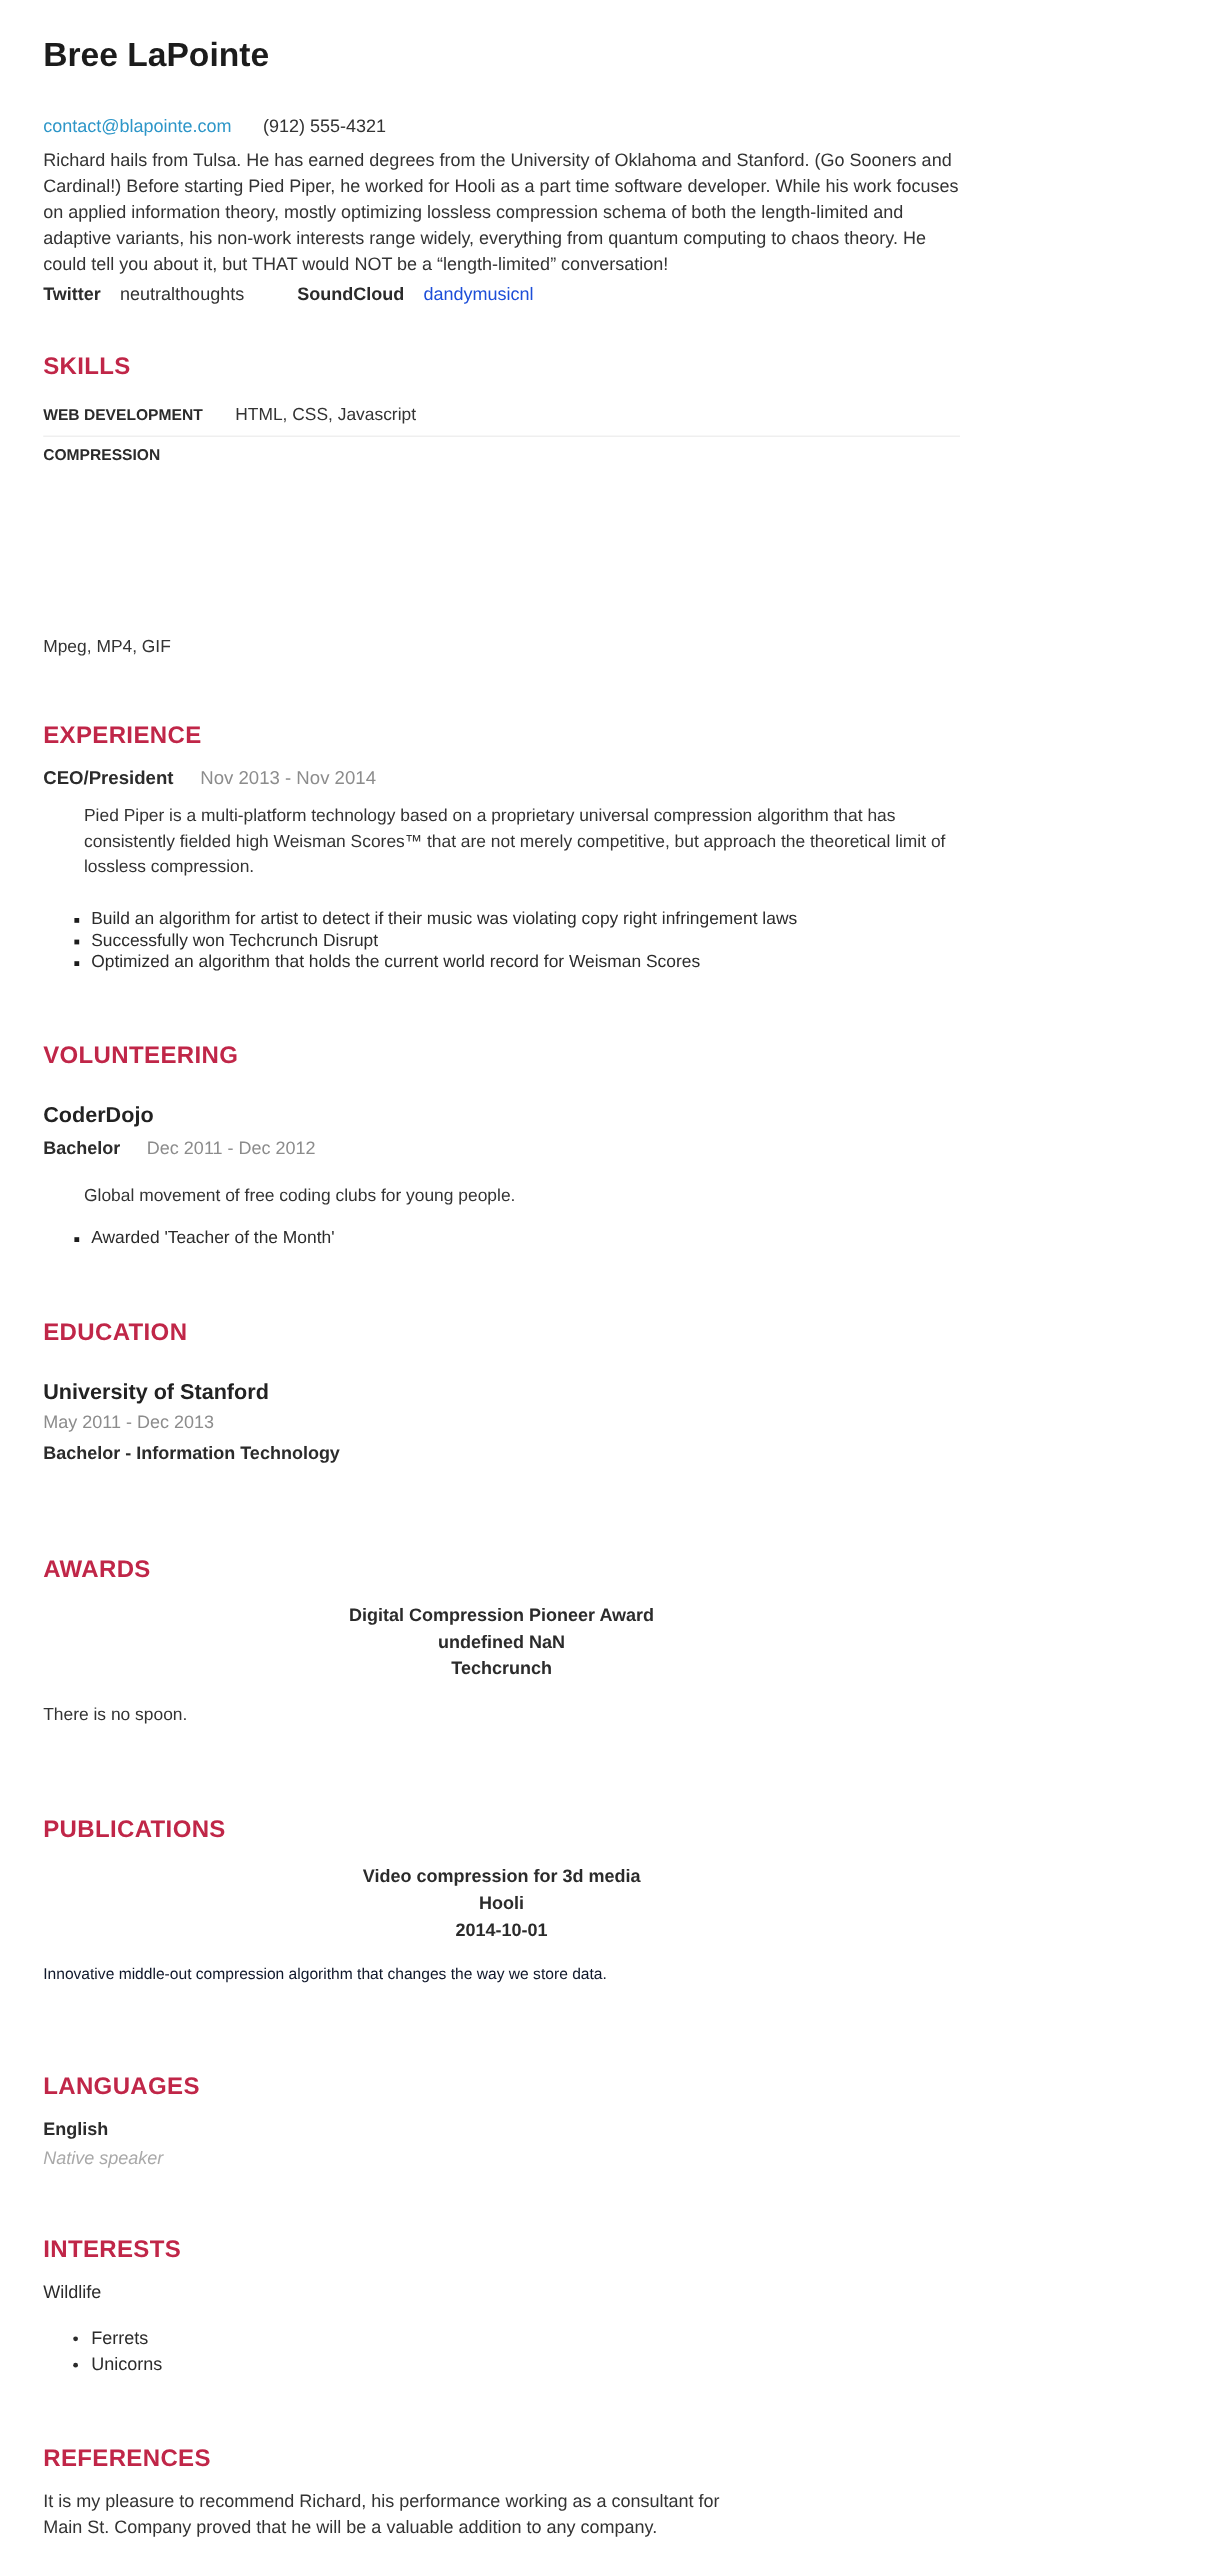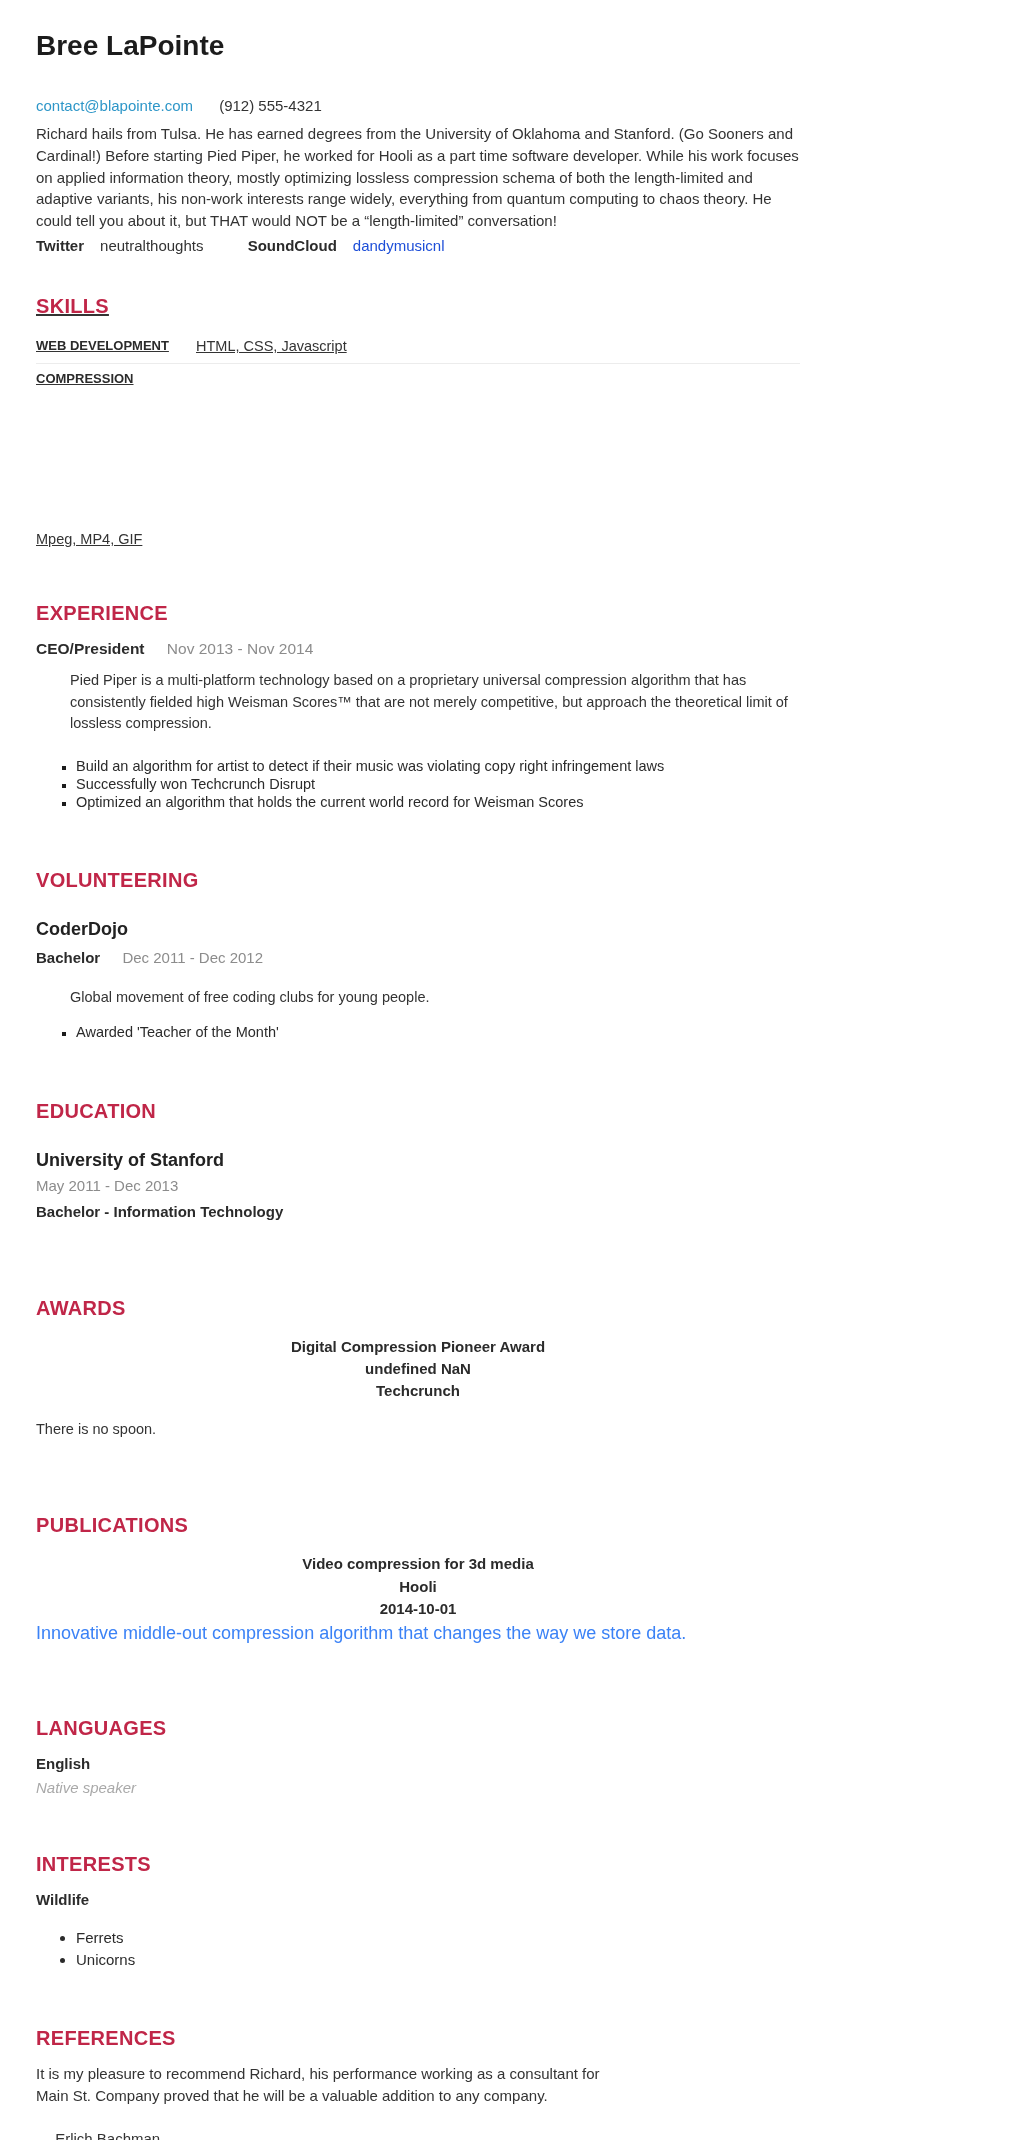--- a/index.html
+++ b/index.html
@@ -23,21 +23,21 @@
   .profiles .network { font-weight: bold; color: #2b2b2b; margin-right: 16px; }
   .profiles .pair2 { margin-left: 40px; }
   .profiles .username { color: #333333; }
   .profiles a.username-link { color: #1d4ed8; text-decoration: none; cursor: pointer; }
 
   
   h2.section-heading {
     font-size: 20px; line-height: 26px; font-weight: bold;
     color: #c02648; letter-spacing: 0.3px; margin-bottom: 12px;
   }
-  .sec-skills      { margin-top: 36px; text-decoration: underline; }
+  .sec-skills      { margin-top: 36px; }
   .sec-experience  { margin-top: 44px; }
   .sec-volunteer   { margin-top: 56px; }
   .sec-education   { margin-top: 57px; }
   .sec-awards      { margin-top: 72px; }
   .sec-publications{ margin-top: 72px; }
   .sec-languages   { margin-top: 70px; }
   .sec-interests   { margin-top: 52px; }
   .sec-references  { margin-top: 54px; }
 
   
@@ -60,28 +60,28 @@
   .sec-volunteer p.block-summary { margin-top: 18px; }
   .sec-volunteer ul.square-list { margin-top: 14px; }
 
   
   .edu-dates { margin-top: 3px; font-size: 15px; line-height: 22px; color: #8c8c8c; }
   .edu-degree { margin-top: 4px; font-size: 15px; line-height: 22px; font-weight: bold; color: #2b2b2b; }
 
   
   .info-block { margin-top: 15px; font-size: 15px; line-height: 22.3px; font-weight: bold; color: #2b2b2b; text-align: center; }
   .sec-awards p.note { margin-top: 16px; font-size: 14.5px; line-height: 21.75px; color: #333333; }
-  .sec-publications p.note { margin-top: 3px; font-size: 18px; line-height: 21.75px; color: #3b82f6; }
+  .sec-publications p.note { margin-top: 14px; font-size: 13px; line-height: 21.75px; color: #0f172a; }
 
   
   .language-name { margin-top: 4px; font-size: 15px; line-height: 22px; font-weight: bold; color: #2b2b2b; }
   .language-fluency { margin-top: 2px; font-size: 15px; line-height: 22px; font-style: italic; color: #a9a9a9; }
 
   
-  .interest-name { margin-top: 6px; font-size: 15px; line-height: 22px; font-weight: bold; color: #2b2b2b; }
+  .interest-name { margin-top: 6px; font-size: 15px; line-height: 22px; font-weight: normal; color: #2b2b2b; }
   ul.disc-list { margin-top: 16px; padding-left: 40px; list-style-type: disc; }
   ul.disc-list li { font-size: 15px; line-height: 22px; color: #2b2b2b; }
 
   
   .sec-references p.ref-text { margin-top: 2px; font-size: 15px; line-height: 21.75px; color: #333333; max-width: 590px; }
   .sec-references p.ref-name { margin-top: 21px; font-size: 15px; line-height: 22px; color: #333333; }
 </style>
 </head>
 <body>
 

